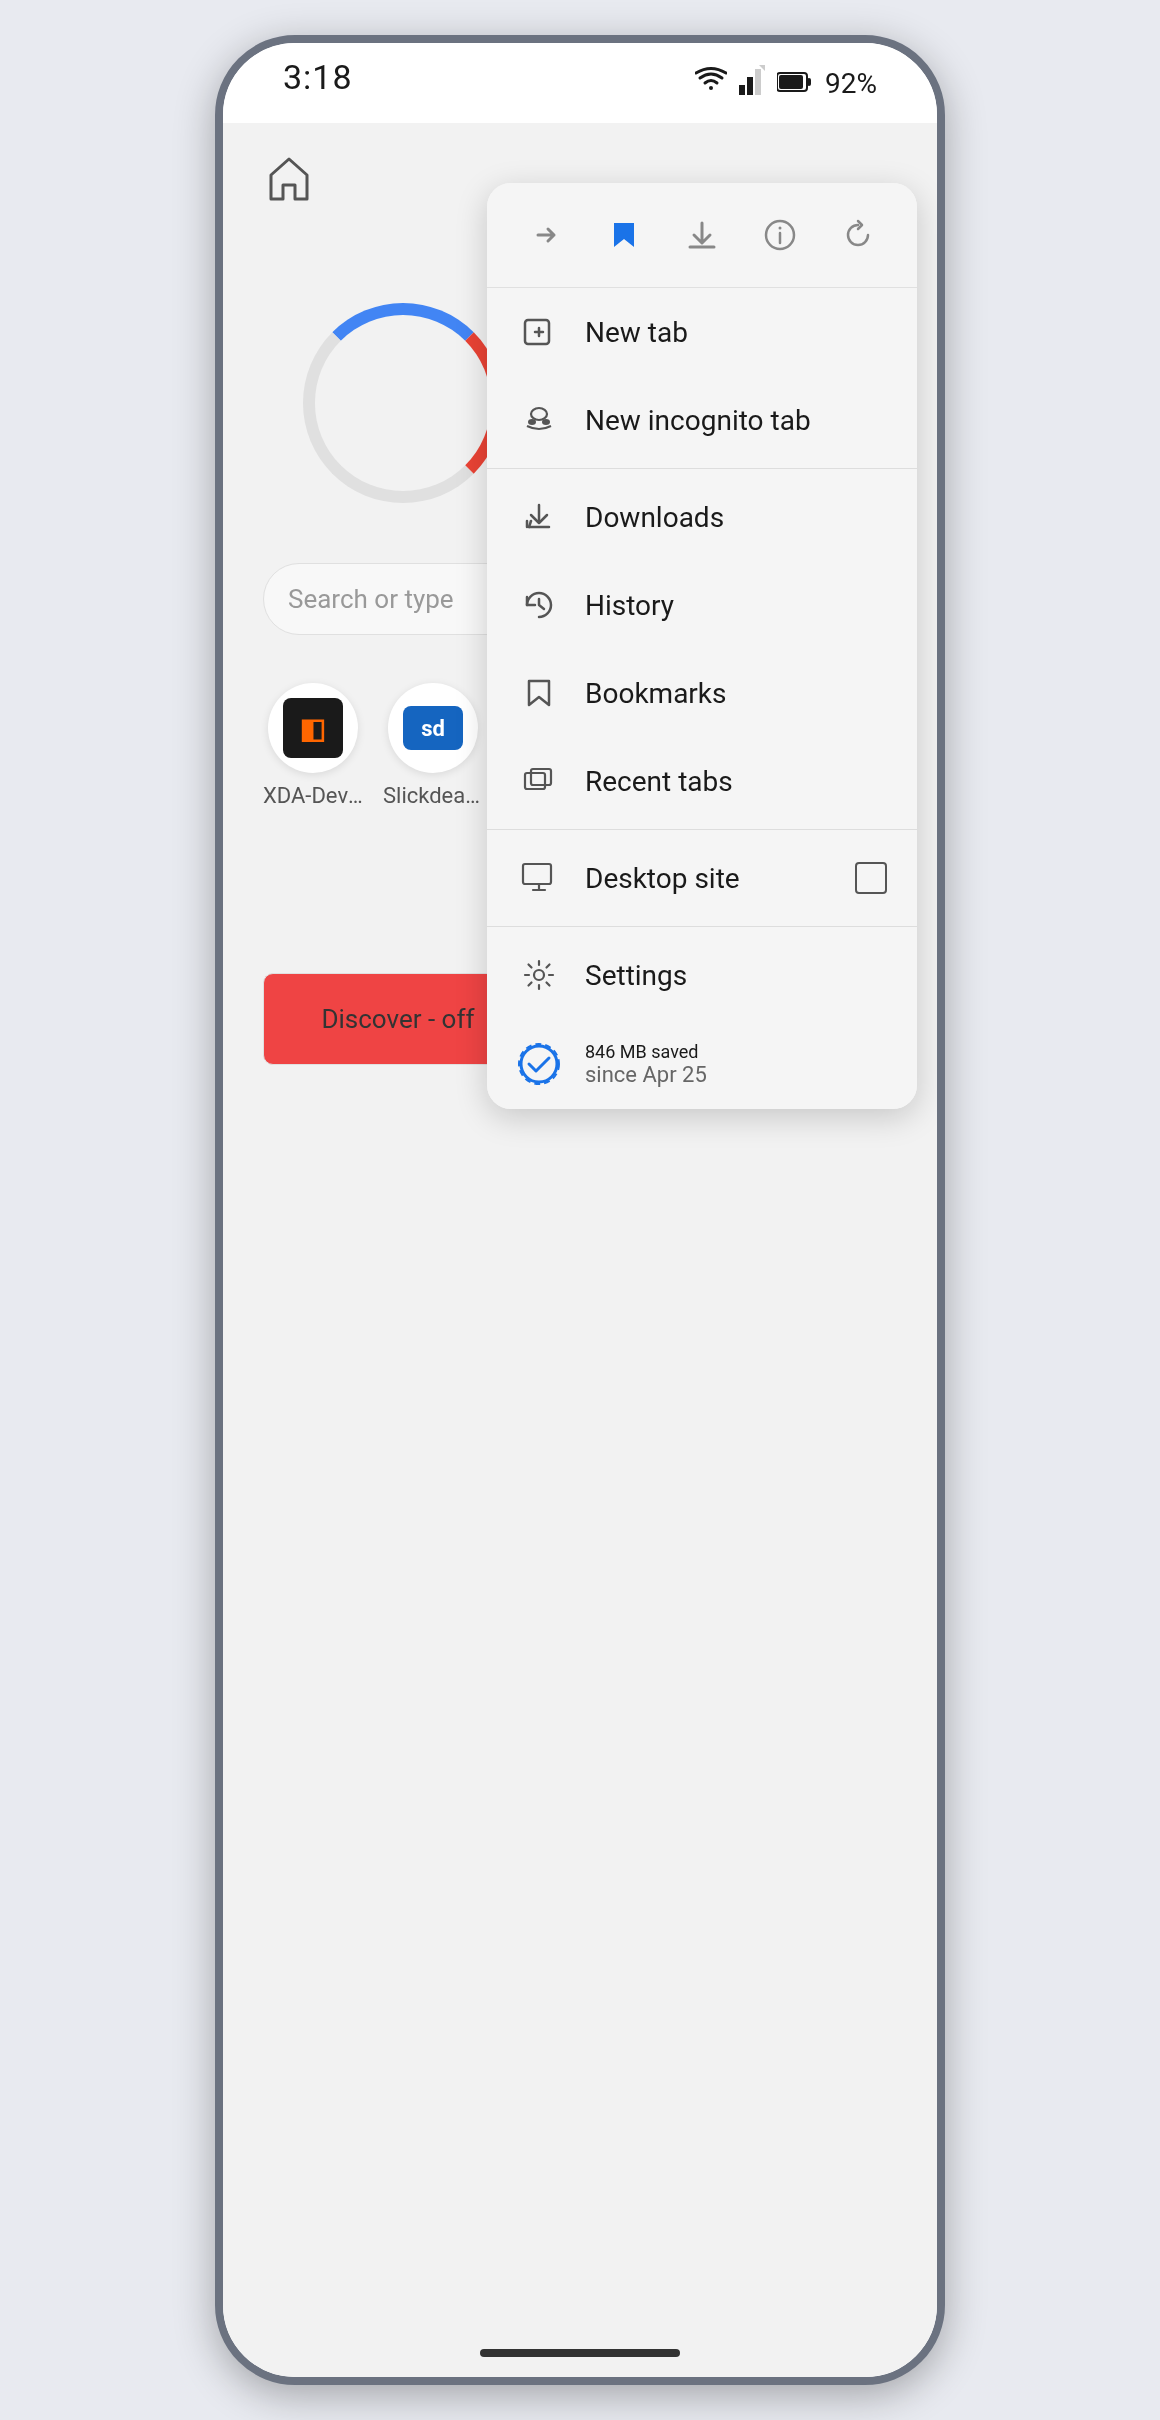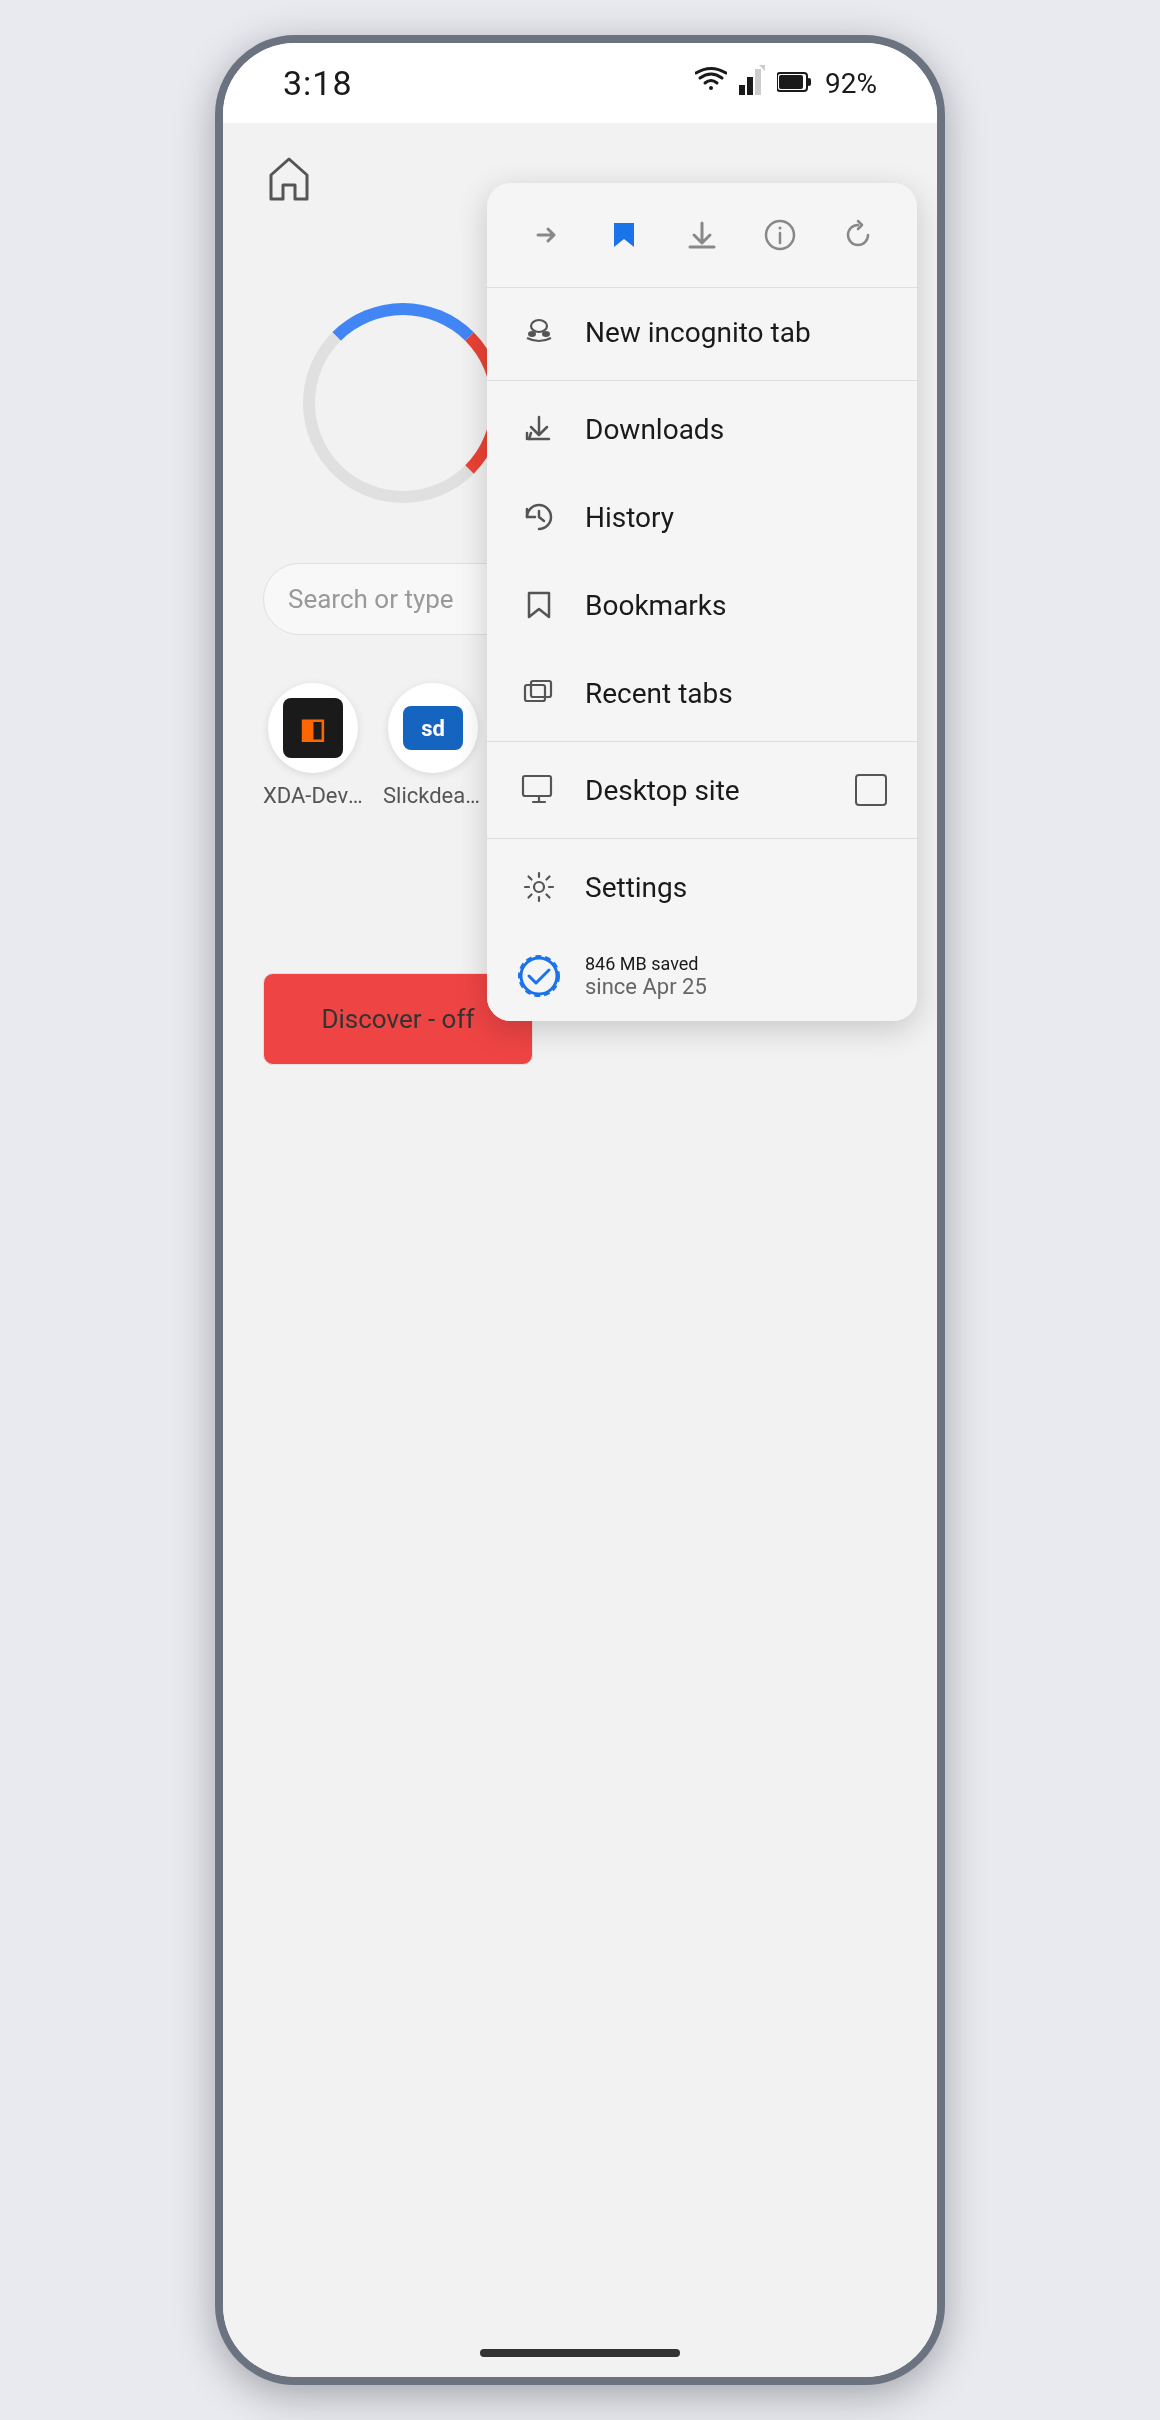--- a/index.html
+++ b/index.html
@@ -24,23 +24,22 @@
       overflow: hidden;
       box-shadow: 0 10px 40px rgba(0,0,0,0.3);
     }
 
     
     .status-bar {
       width: 100%;
       height: 80px;
       background: #ffffff;
       display: flex;
-      align-items: center;
       justify-content: space-between;
-      padding: 0 60px;
+      padding: 14px 60px;
       position: relative;
       z-index: 10;
     }
 
     .status-time {
       font-size: 34px;
       font-weight: 400;
       color: #1a1a1a;
       letter-spacing: 1px;
     }
@@ -429,20 +428,29 @@
           </svg>
         </div>
         <div class="toolbar-btn">
           <svg viewBox="0 0 36 36" fill="none">
             <path d="M28 18 A10 10 0 1 1 18 8" stroke="#888" stroke-width="2.5" stroke-linecap="round"></path>
             <path d="M18 4 L22 8 L18 12" stroke="#888" stroke-width="2.5" stroke-linecap="round" stroke-linejoin="round"></path>
           </svg>
         </div>
       </div>
 
+      <div class="menu-item">
+        <div class="menu-item-icon">
+          <svg viewBox="0 0 36 36" fill="none">
+            <rect x="4" y="6" width="24" height="24" rx="3" stroke="#555" stroke-width="2.5"></rect>
+            <path d="M18 14 L18 22 M14 18 L22 18" stroke="#555" stroke-width="2.5" stroke-linecap="round"></path>
+          </svg>
+        </div>
+        <span class="menu-item-label">New tab</span>
+      </div>
 
       <div class="menu-item">
         <div class="menu-item-icon">
           <svg viewBox="0 0 36 36" fill="none">
             <ellipse cx="18" cy="12" rx="8" ry="6" stroke="#555" stroke-width="2.2"></ellipse>
             <ellipse cx="11" cy="20" rx="4" ry="3" fill="#555"></ellipse>
             <ellipse cx="25" cy="20" rx="4" ry="3" fill="#555"></ellipse>
             <path d="M6 24 Q18 30 30 24" stroke="#555" stroke-width="2" fill="none"></path>
           </svg>
         </div>

